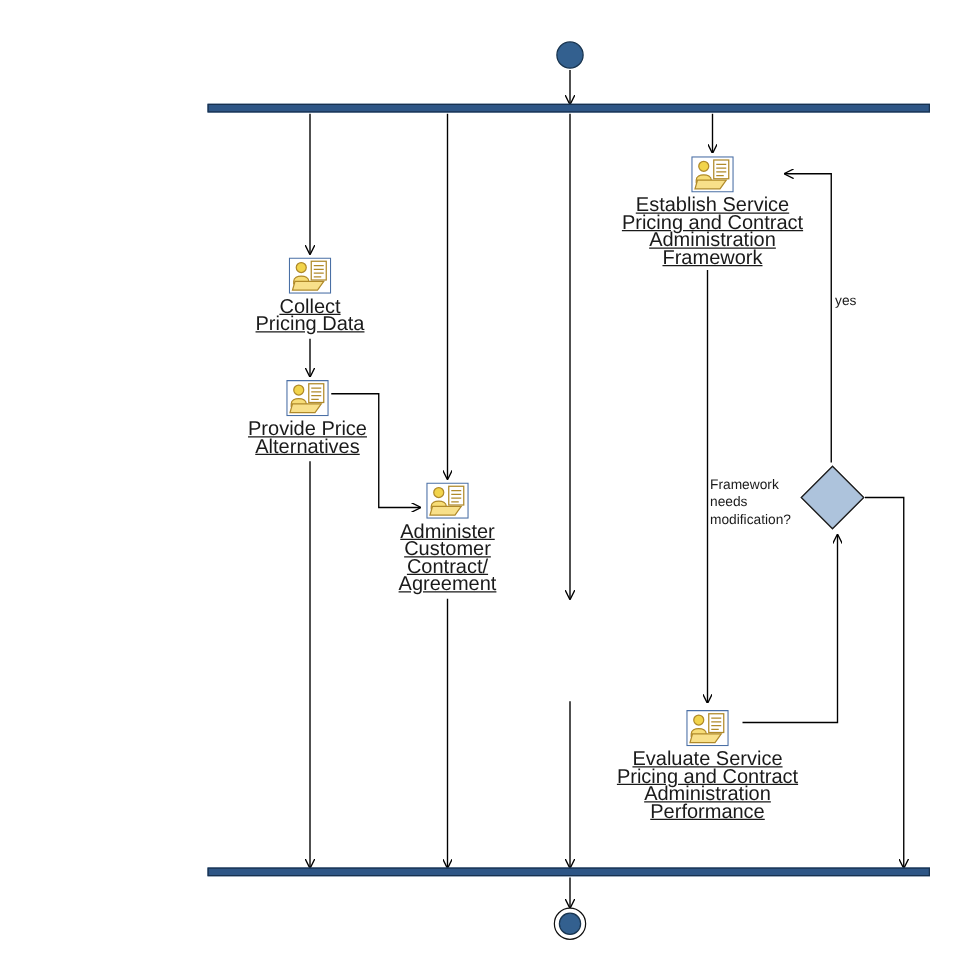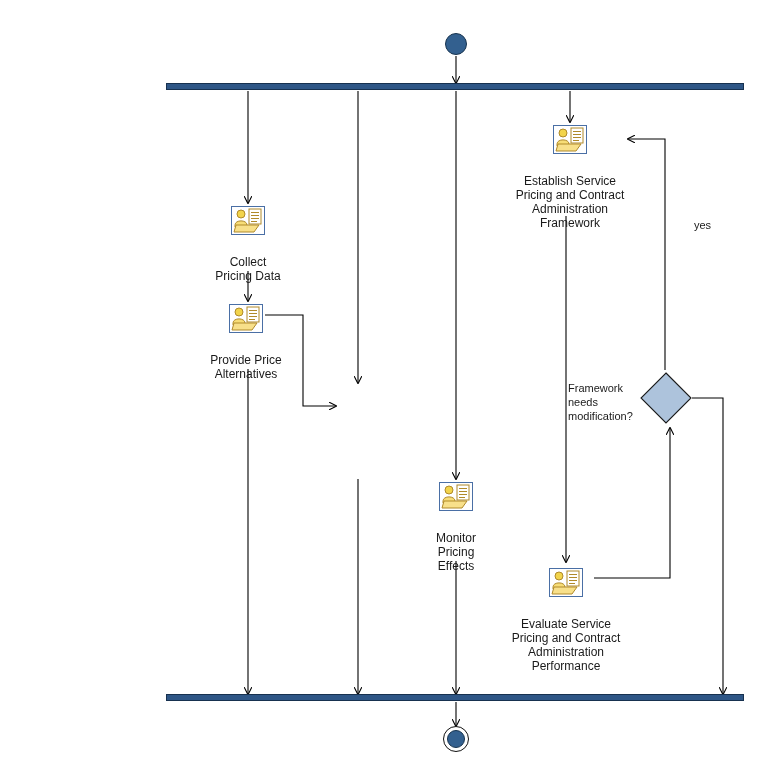--- a/index.html
+++ b/index.html
@@ -73,25 +73,26 @@
     text-align: center;
   }
   .activity .icon {
     display: block;
     margin: 0 auto;
     width: 34px;
     height: 29px;
   }
   .activity .label {
     display: block;
-    margin-top: 20px;
-    font-size: 12px;
+    margin-top: 4px;
+    font-size: 16px;
     line-height: 14px;
     color: #1a1a1a;
     white-space: pre-line;
+    text-decoration: underline;
   }
 
   
   .decision {
     position: absolute;
     width: 52px;
     height: 52px;
   }
   .decision-label {
     position: absolute;
@@ -193,41 +194,42 @@
         </g>
         <circle cx="10" cy="8" r="4" fill="#f2d44b" stroke="#b08a2a"></circle>
         <path d="M 4 19 C 4 13.5 16 13.5 16 19 L 16 21 L 4 21 Z" fill="#f7dd77" stroke="#b08a2a"></path>
         <path d="M 5 19 L 28 19 L 23 26 L 3 26 Z" fill="#f8e08a" stroke="#b08a2a"></path>
       </svg>
     </span>
     <span class="label">Collect
 Pricing Data</span>
   </div>
 
-
-  <div class="activity" style="left:456px; top:482px;">
-    <span class="icon">
-      <svg viewBox="0 0 34 29" width="34" height="29" xmlns="http://www.w3.org/2000/svg">
-        <rect x="0.5" y="0.5" width="33" height="28" fill="#ffffff" stroke="#4a6fa5"></rect>
-        <rect x="18" y="3" width="12" height="15" fill="#ffffff" stroke="#b08a2a"></rect>
-        <g stroke="#b08a2a" stroke-width="1">
-          <line x1="20" y1="6.5" x2="28" y2="6.5"></line>
-          <line x1="20" y1="9.5" x2="28" y2="9.5"></line>
-          <line x1="20" y1="12.5" x2="28" y2="12.5"></line>
-          <line x1="20" y1="15.5" x2="26" y2="15.5"></line>
-        </g>
-        <circle cx="10" cy="8" r="4" fill="#f2d44b" stroke="#b08a2a"></circle>
-        <path d="M 4 19 C 4 13.5 16 13.5 16 19 L 16 21 L 4 21 Z" fill="#f7dd77" stroke="#b08a2a"></path>
-        <path d="M 5 19 L 28 19 L 23 26 L 3 26 Z" fill="#f8e08a" stroke="#b08a2a"></path>
-      </svg>
-    </span>
-    <span class="label">Monitor
-Pricing
-Effects</span>
-  </div>
+  <div class="activity" style="left:358px; top:386px;">
+    <span class="icon">
+      <svg viewBox="0 0 34 29" width="34" height="29" xmlns="http://www.w3.org/2000/svg">
+        <rect x="0.5" y="0.5" width="33" height="28" fill="#ffffff" stroke="#4a6fa5"></rect>
+        <rect x="18" y="3" width="12" height="15" fill="#ffffff" stroke="#b08a2a"></rect>
+        <g stroke="#b08a2a" stroke-width="1">
+          <line x1="20" y1="6.5" x2="28" y2="6.5"></line>
+          <line x1="20" y1="9.5" x2="28" y2="9.5"></line>
+          <line x1="20" y1="12.5" x2="28" y2="12.5"></line>
+          <line x1="20" y1="15.5" x2="26" y2="15.5"></line>
+        </g>
+        <circle cx="10" cy="8" r="4" fill="#f2d44b" stroke="#b08a2a"></circle>
+        <path d="M 4 19 C 4 13.5 16 13.5 16 19 L 16 21 L 4 21 Z" fill="#f7dd77" stroke="#b08a2a"></path>
+        <path d="M 5 19 L 28 19 L 23 26 L 3 26 Z" fill="#f8e08a" stroke="#b08a2a"></path>
+      </svg>
+    </span>
+    <span class="label">Administer
+Customer
+Contract/
+Agreement</span>
+  </div>
+
 
   <div class="activity" style="left:570px; top:125px;">
     <span class="icon">
       <svg viewBox="0 0 34 29" width="34" height="29" xmlns="http://www.w3.org/2000/svg">
         <rect x="0.5" y="0.5" width="33" height="28" fill="#ffffff" stroke="#4a6fa5"></rect>
         <rect x="18" y="3" width="12" height="15" fill="#ffffff" stroke="#b08a2a"></rect>
         <g stroke="#b08a2a" stroke-width="1">
           <line x1="20" y1="6.5" x2="28" y2="6.5"></line>
           <line x1="20" y1="9.5" x2="28" y2="9.5"></line>
           <line x1="20" y1="12.5" x2="28" y2="12.5"></line>
@@ -268,21 +270,21 @@
 
   <div class="decision" style="left:640px; top:372px;">
     <svg viewBox="0 0 52 52" width="52" height="52" xmlns="http://www.w3.org/2000/svg">
       <polygon points="26,1 51,26 26,51 1,26" fill="#adc3dc" stroke="#1a1a1a" stroke-width="1.1"></polygon>
     </svg>
   </div>
   <div class="decision-label" style="left:568px; top:381px; width:74px;">Framework
 needs
 modification?</div>
 
-  <div class="guard" style="left:668px; top:219px;margin-left:26px;">yes</div>
+  <div class="guard" style="left:668px; top:235px;">yes</div>
   <div class="guard" style="left:771px; top:514px;text-align:center;">no</div>
 
   <div class="bar" style="left:166px; top:694px; width:578px;"></div>
 
   <div class="end-node" style="left:443px; top:726px;">
     <div class="end-node-inner"></div>
   </div>
 
 </div>
 

